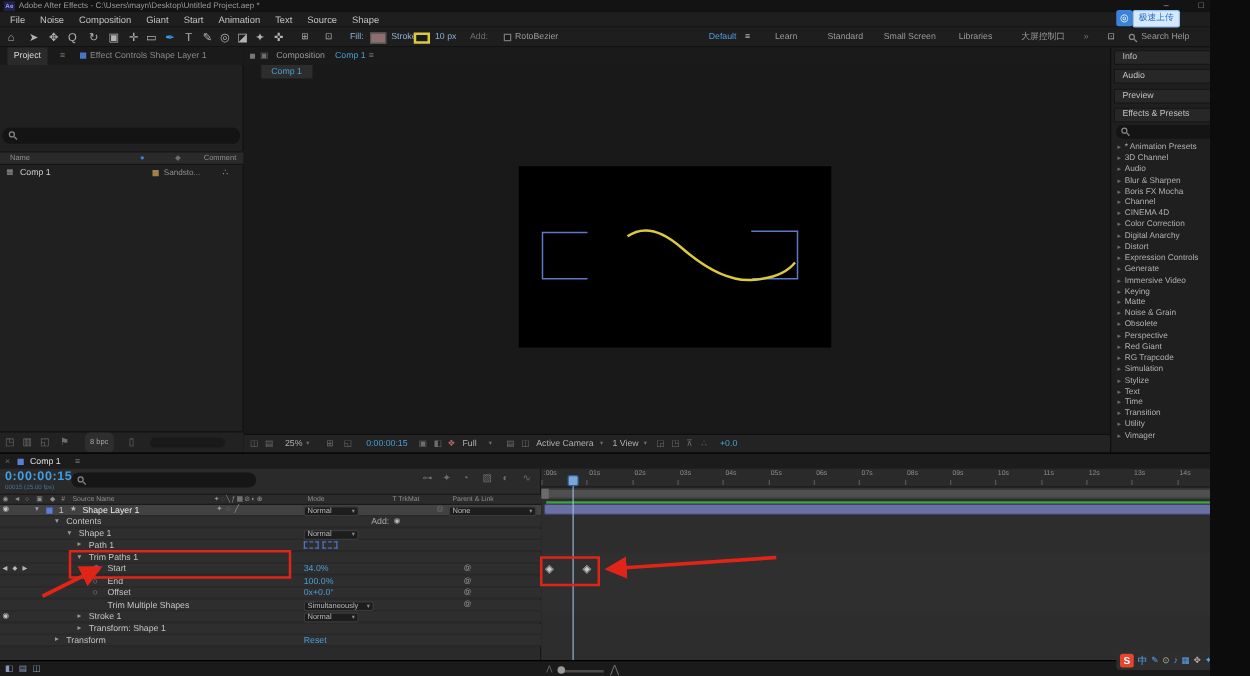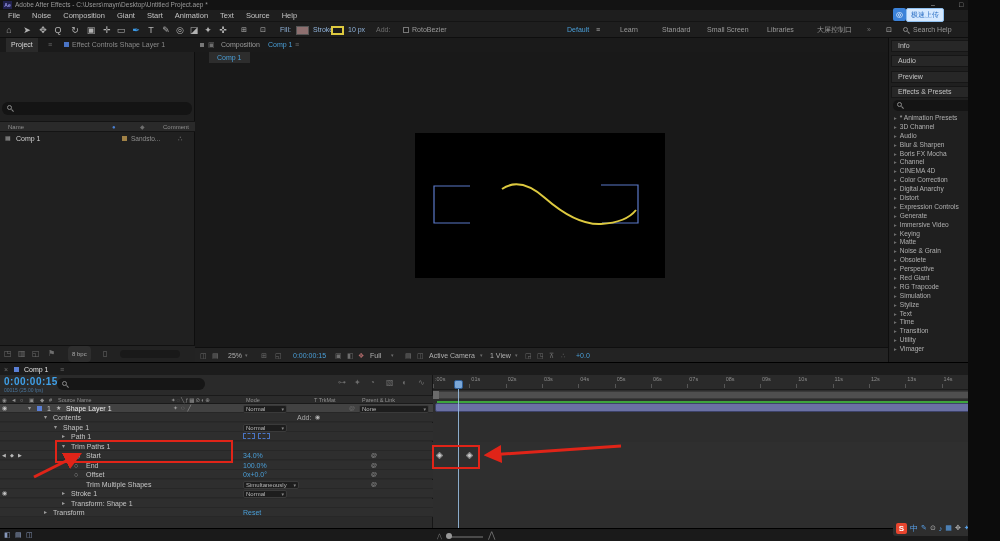--- a/index.html
+++ b/index.html
@@ -59,21 +59,21 @@
   <div class="menubar">
 
   <span class="menu-item">File</span>
       <span class="menu-item">Noise</span>
       <span class="menu-item">Composition</span>
       <span class="menu-item">Giant</span>
       <span class="menu-item">Start</span>
       <span class="menu-item">Animation</span>
       <span class="menu-item">Text</span>
       <span class="menu-item">Source</span>
-      <span class="menu-item">Help</span>
+      <span class="menu-item">Shape</span>
     </div>
 
   <div class="toolbar">
     <span class="tool" style="left:2px">⌂</span>
     <span class="tool" style="left:20px">➤</span>
     <span class="tool" style="left:36px">✥</span>
     <span class="tool" style="left:51px">Q</span>
     <span class="tool" style="left:68px">↻</span>
     <span class="tool" style="left:84px">▣</span>
     <span class="tool" style="left:100px">✛</span>

